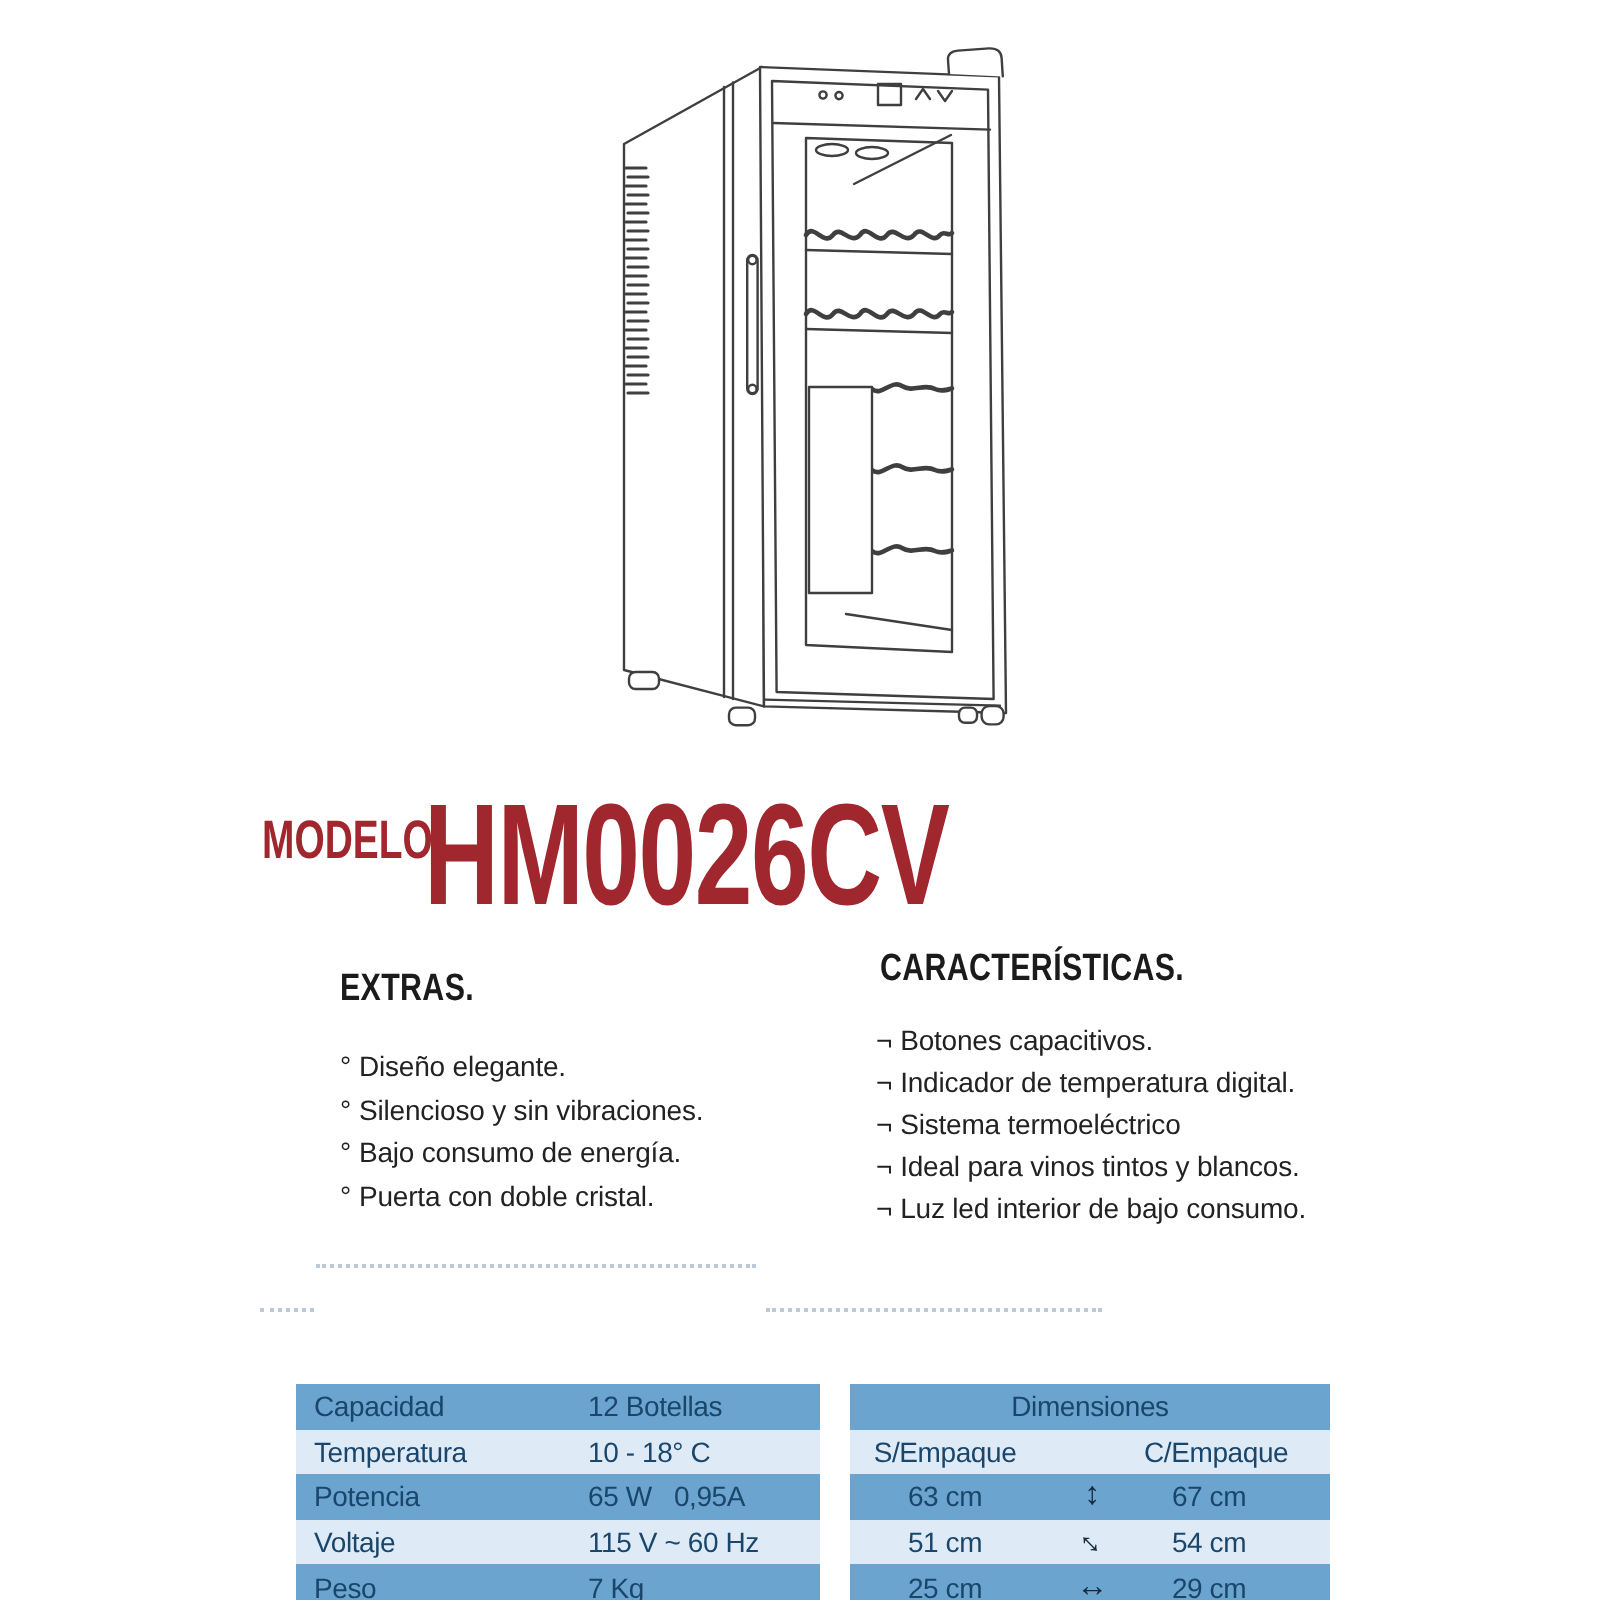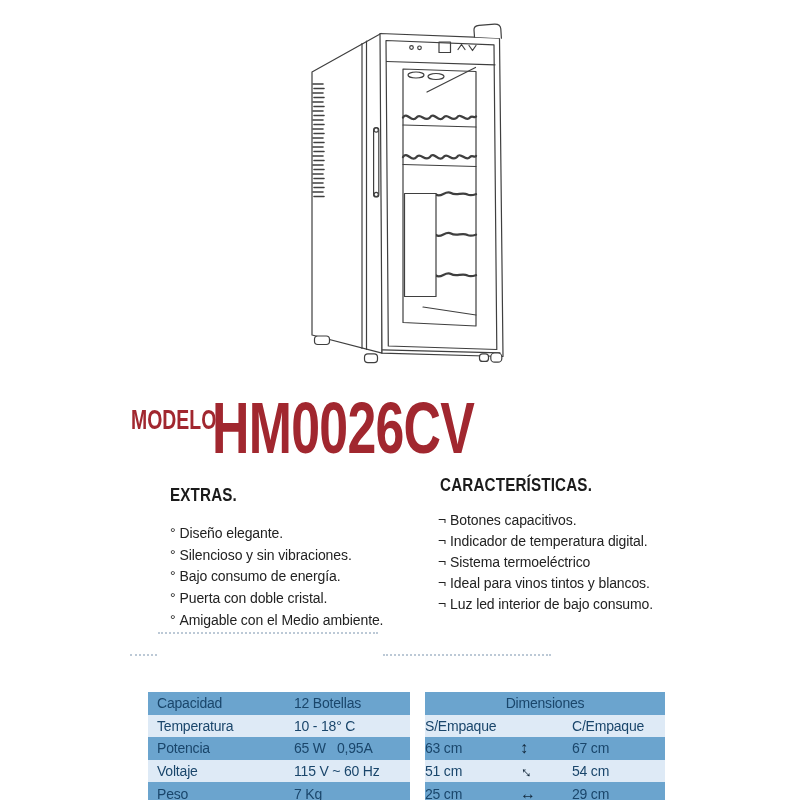--- a/index.html
+++ b/index.html
@@ -50,21 +50,21 @@
   .spec-table{left:148px;width:262px;}
   .dim-table{left:425px;width:240px;}
   .trow{height:22.6px;display:grid;align-items:center;}
   .bg-b{background:var(--table-blue);}
   .bg-l{background:var(--table-light);}
   .spec-table .trow{grid-template-columns:146px 1fr;}
   .spec-table .lbl{padding-left:9px;}
   .spec-table .val{white-space:pre;}
   .dim-title-row{display:block;text-align:center;line-height:22.6px;}
   .dim-grid{grid-template-columns:95px 52px 93px;}
-  .dcell{}
+  .dcell{text-align:center;}
   .c3{padding-right:28px;}
   .arr{font-size:16px;color:#13293c;line-height:1;}
   .arr .glyph{display:inline-block;}
   .arr.diag .glyph{transform:rotate(45deg);}
 </style>
 </head>
 <body>
 
 <div class="page">
 
@@ -134,21 +134,20 @@
 
   <span class="model-label">MODELO</span>
   <span class="model-number">HM0026CV</span>
 
   <h2 class="sec-h extras-h">EXTRAS.</h2>
   <ul class="blist extras-list">
     <li><span class="blt">°</span><span>Diseño elegante.</span></li>
     <li><span class="blt">°</span><span>Silencioso y sin vibraciones.</span></li>
     <li><span class="blt">°</span><span>Bajo consumo de energía.</span></li>
     <li><span class="blt">°</span><span>Puerta con doble cristal.</span></li>
-    <li><span class="blt">°</span><span>Amigable con el Medio ambiente.</span></li>
   </ul>
 
   <h2 class="sec-h features-h">CARACTERÍSTICAS.</h2>
   <ul class="blist features-list">
     <li><span class="blt">¬</span><span>Botones capacitivos.</span></li>
     <li><span class="blt">¬</span><span>Indicador de temperatura digital.</span></li>
     <li><span class="blt">¬</span><span>Sistema termoeléctrico</span></li>
     <li><span class="blt">¬</span><span>Ideal para vinos tintos y blancos.</span></li>
     <li><span class="blt">¬</span><span>Luz led interior de bajo consumo.</span></li>
   </ul>

